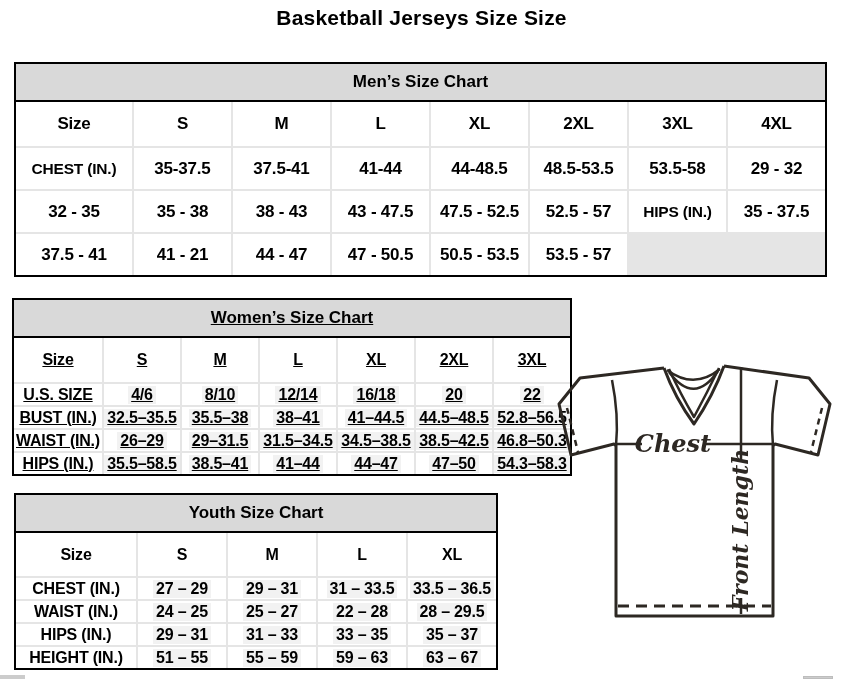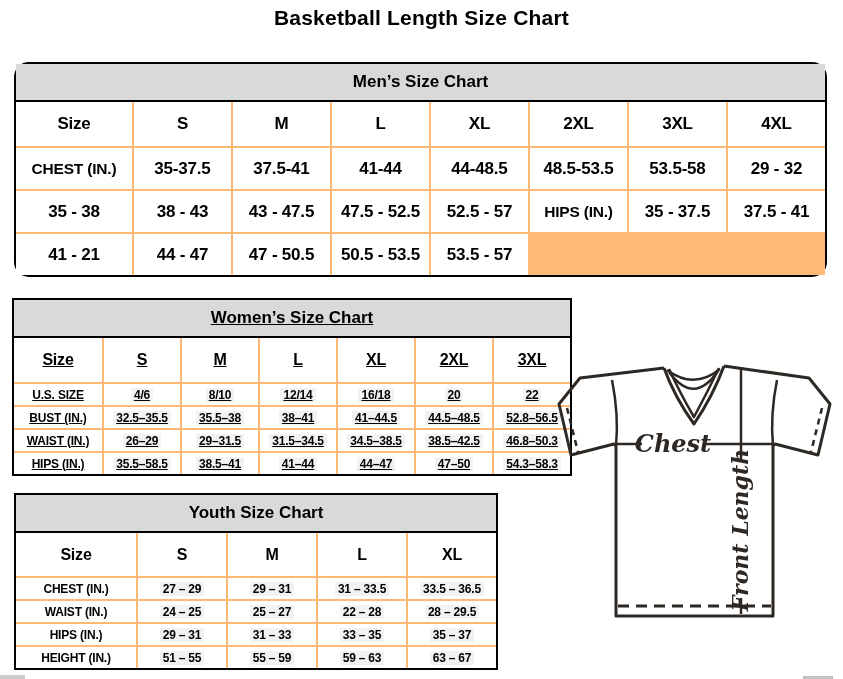--- a/index.html
+++ b/index.html
@@ -12,54 +12,54 @@
     font-size:21px;font-weight:700;color:#000;letter-spacing:.2px;
   }
   .size-table{
     position:absolute;border:2px solid #000;box-sizing:border-box;background:#fff;
   }
   .table-title{
     height:36px;background:#d9d9d9;border-bottom:2px solid #000;
     display:flex;align-items:center;justify-content:center;
     font-size:17px;font-weight:700;color:#000;
   }
-  .grid{display:grid;background:#fdba74;gap:2px;}
+  .grid{display:grid;background:#e5e5e5;gap:2px;}
   .cell{
     background:#fff;display:flex;align-items:center;justify-content:center;
     font-weight:700;color:#000;letter-spacing:-0.2px;white-space:nowrap;
   }
   
-  .men-table{left:14px;top:62px;width:813px;border-radius:15px;}
+  .men-table{left:14px;top:62px;width:813px;}
   .men-table .grid{grid-template-columns:116px repeat(7,1fr);grid-template-rows:44px repeat(3,41px);}
   .men-table .cell{font-size:17px;}
   .men-table .row-label{font-size:15.5px;}
   
   .women-table{left:12px;top:298px;width:560px;text-decoration:underline;}
   .women-table .grid{grid-template-columns:88px repeat(6,1fr);grid-template-rows:44px repeat(4,21px);}
   
   .youth-table{left:14px;top:493px;width:484px;}
   .youth-table .grid{grid-template-columns:120px repeat(4,1fr);grid-template-rows:43px repeat(4,21px);}
   .small .cell.head{font-size:16px;}
-  .small .cell{font-size:12px;}
+  .small .cell{font-size:16px;}
   .small .hl{background:#f2f2f2;padding:0 3px;}
   
   .jersey{position:absolute;left:556px;top:360px;width:278px;height:266px;}
   .measure-text{
     font-family:"DejaVu Serif","Liberation Serif",serif;
     font-style:italic;font-weight:700;fill:#2d2823;
   }
   
   .frag{position:absolute;background:#cccccc;}
   .frag-left{left:0;top:675px;width:25px;height:4px;}
   .frag-right{left:803px;top:676px;width:30px;height:3px;border:1px solid #bdbdbd;box-sizing:border-box;}
 </style>
 </head>
 <body>
 
-<div class="page-title">Basketball Length Size Chart</div>
+<div class="page-title">Basketball Jerseys Size Size</div>
 
 <div class="size-table men-table">
   <div class="table-title">Men’s Size Chart</div>
   <div class="grid">
       <div class="cell head">Size</div>
       <div class="cell head">S</div>
       <div class="cell head">M</div>
       <div class="cell head">L</div>
       <div class="cell head">XL</div>
       <div class="cell head">2XL</div>
@@ -81,20 +81,23 @@
       <div class="cell val">
         <span class="hl">48.5-53.5</span>
       </div>
       <div class="cell val">
         <span class="hl">53.5-58</span>
       </div>
       <div class="cell val">
         <span class="hl">29 - 32</span>
       </div>
       <div class="cell val">
+        <span class="hl">32 - 35</span>
+      </div>
+      <div class="cell val">
         <span class="hl">35 - 38</span>
       </div>
       <div class="cell val">
         <span class="hl">38 - 43</span>
       </div>
       <div class="cell val">
         <span class="hl">43 - 47.5</span>
       </div>
       <div class="cell val">
         <span class="hl">47.5 - 52.5</span>

